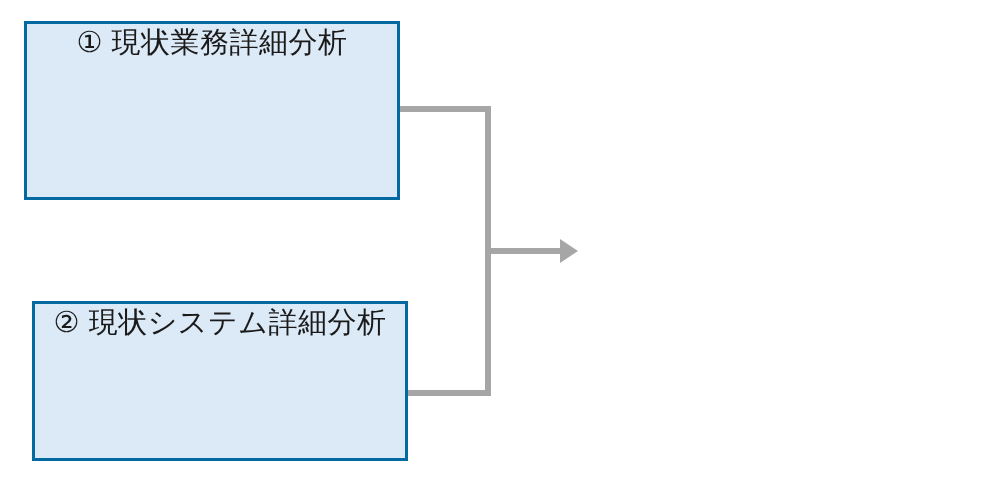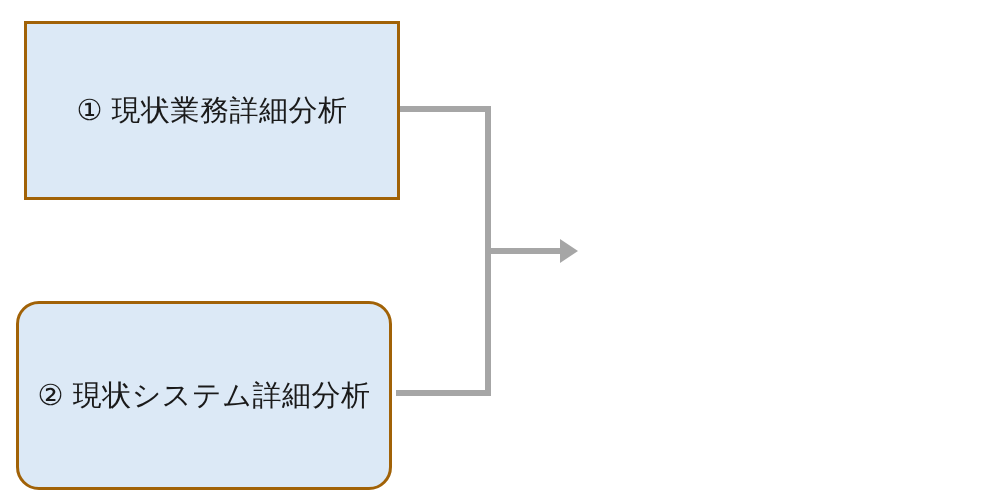--- a/index.html
+++ b/index.html
@@ -20,36 +20,35 @@
     left: 0;
     top: 0;
     width: 1000px;
     height: 503px;
     z-index: 1;
   }
   .node {
     position: absolute;
     box-sizing: border-box;
     background: #dce9f6;
-    border: 3px solid #a16207;
+    border: 3px solid #0369a1;
     display: flex;
-    align-items: center;
     justify-content: center;
     z-index: 2;
     text-align: center;
   }
   .node-label {
     font-size: 29px;
     color: #1a1a1a;
     letter-spacing: 0.5px;
     line-height: 1.25;
     white-space: nowrap;
   }
   #node-1 { left: 24px;  top: 21px;  width: 376px; height: 179px; }
-  #node-2 { left: 16px;  top: 301px; width: 376px; height: 189px; border-radius: 23px; }
+  #node-2 { left: 32px;  top: 301px; width: 376px; height: 160px; }
   #node-3 { left: 578px; top: 161px; width: 376px; height: 180px; }
 </style>
 </head>
 <body>
 
 <div class="canvas">
 
   <svg class="connector-layer" viewBox="0 0 1000 503" xmlns="http://www.w3.org/2000/svg">
 
     <path d="M 396 109 H 488 V 393 H 396" fill="none" stroke="#a6a6a6" stroke-width="6"></path>

